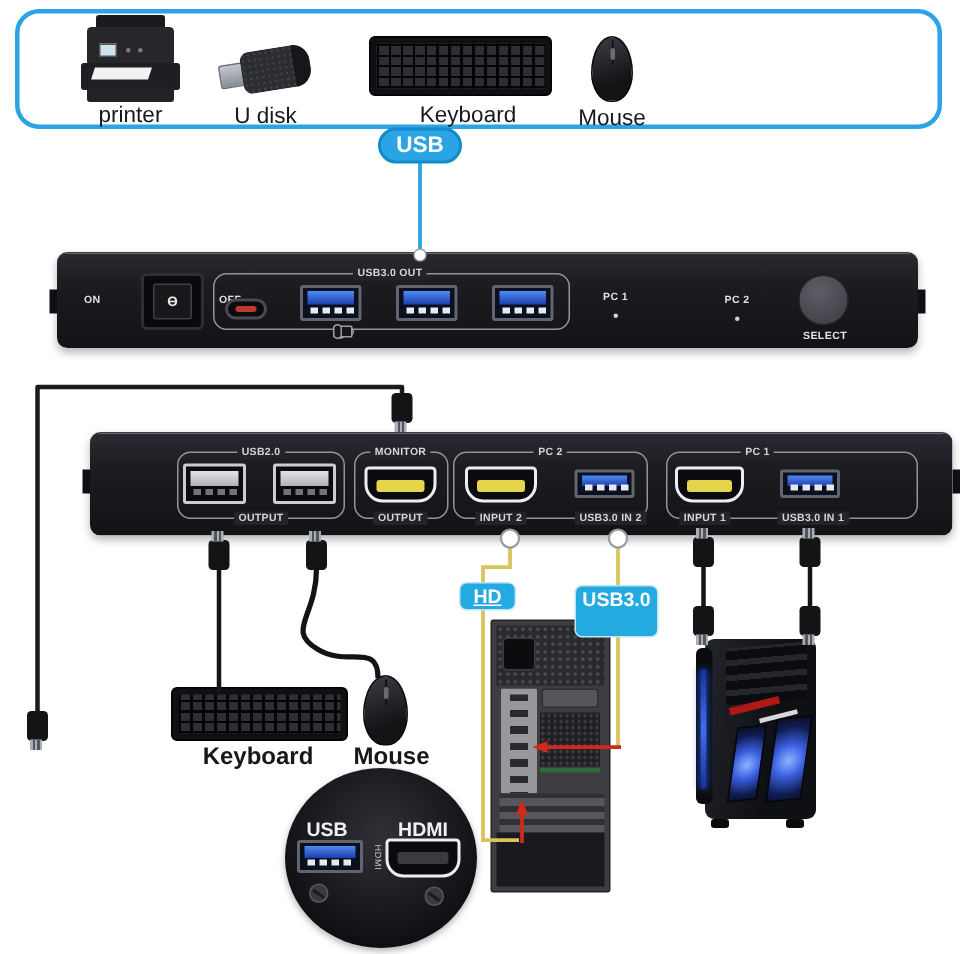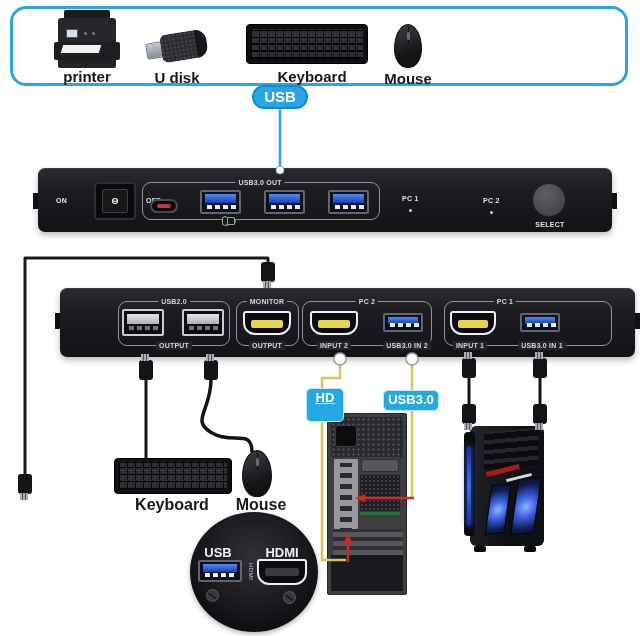--- a/index.html
+++ b/index.html
@@ -8,21 +8,21 @@
     --hdmi-yellow:#e5d54d; --label-dark:#17181b;
   }
   html,body{margin:0;padding:0;background:#fff;}
   #canvas{position:relative;width:640px;height:636px;background:#fff;overflow:hidden;
           font-family:"Liberation Sans",sans-serif;}
   #canvas *{position:absolute;box-sizing:border-box;}
 
   
   .periph-box{left:10px;top:6px;width:618px;height:80px;border:3px solid var(--accent-blue);
               border-radius:16px;z-index:1;background:#fff;}
-  .p-label{font-size:15px;font-weight:bold;color:var(--label-dark);text-align:center;z-index:2;}
+  .p-label{font-size:15px;font-weight:normal;color:var(--label-dark);text-align:center;z-index:2;}
   .lbl-printer{left:50px;top:68px;width:74px;}
   .lbl-udisk{left:146px;top:69px;width:62px;}
   .lbl-keyboard-top{left:270px;top:68px;width:84px;}
   .lbl-mouse-top{left:378px;top:70px;width:60px;}
 
   
   .printer{left:52px;top:10px;width:70px;height:60px;z-index:2;}
   .pr-top{left:12px;top:0;width:46px;height:10px;background:#1a1a1d;border-radius:2px;}
   .pr-mid{left:6px;top:8px;width:58px;height:26px;background:#27272b;border-radius:3px;}
   .pr-scr{left:8px;top:11px;width:12px;height:9px;background:#cfe3ef;border:1px solid #555;}
@@ -109,22 +109,22 @@
 
   
   .plug{width:14px;height:20px;background:#141417;border-radius:3px;z-index:6;}
   .plug .tip{left:2px;width:8px;height:7px;background:#a9adb5;
              background-image:linear-gradient(90deg,transparent 0 2px,#51555c 2px 3.5px,transparent 3.5px 5px,#51555c 5px 6.5px,transparent 6.5px);}
   .plug.up .tip{top:-6px;} .plug.down .tip{bottom:-6px;}
 
   
   .cable-badge{background:var(--badge-blue);border:1.5px solid #bfe6f5;border-radius:5px;color:#fff;
                font-weight:bold;font-size:13px;text-align:center;z-index:7;}
-  .hd-badge{left:306px;top:388px;width:38px;height:34px;line-height:18px;text-decoration:underline;}
-  .usb3-badge{left:383px;top:390px;width:56px;height:21px;line-height:18px;}
+  .hd-badge{left:306px;top:388px;width:38px;height:19px;line-height:18px;text-decoration:underline;}
+  .usb3-badge{left:383px;top:390px;width:56px;height:35px;line-height:18px;}
 
   
   .tower1{left:327px;top:413px;width:80px;height:182px;z-index:2;}
   .t1-body{inset:0;background:#3d3d42;border:1px solid #252528;border-radius:2px;}
   .t1-psu{left:4px;top:4px;width:72px;height:40px;background:#2a2a2e;
           background-image:radial-gradient(#4a4a50 1px,transparent 1.3px);background-size:5px 5px;}
   .t1-socket{left:4px;top:8px;width:22px;height:22px;background:#0c0c0e;border:1px solid #3c3c40;border-radius:3px;}
   .t1-slotbar{left:34px;top:46px;width:38px;height:13px;background:#55555a;border:1px solid #2e2e32;border-radius:2px;}
   .t1-io{left:7px;top:46px;width:24px;height:70px;background:#97989c;border-radius:1px;
          background-image:repeating-linear-gradient(0deg,#2b2b2f 0 5px,transparent 5px 11px);

